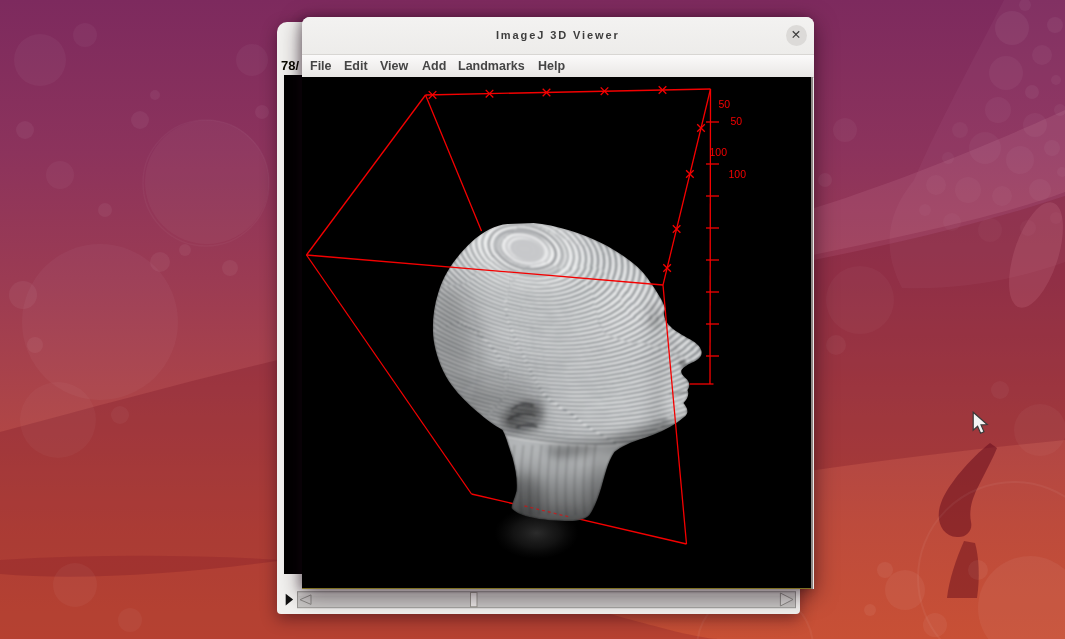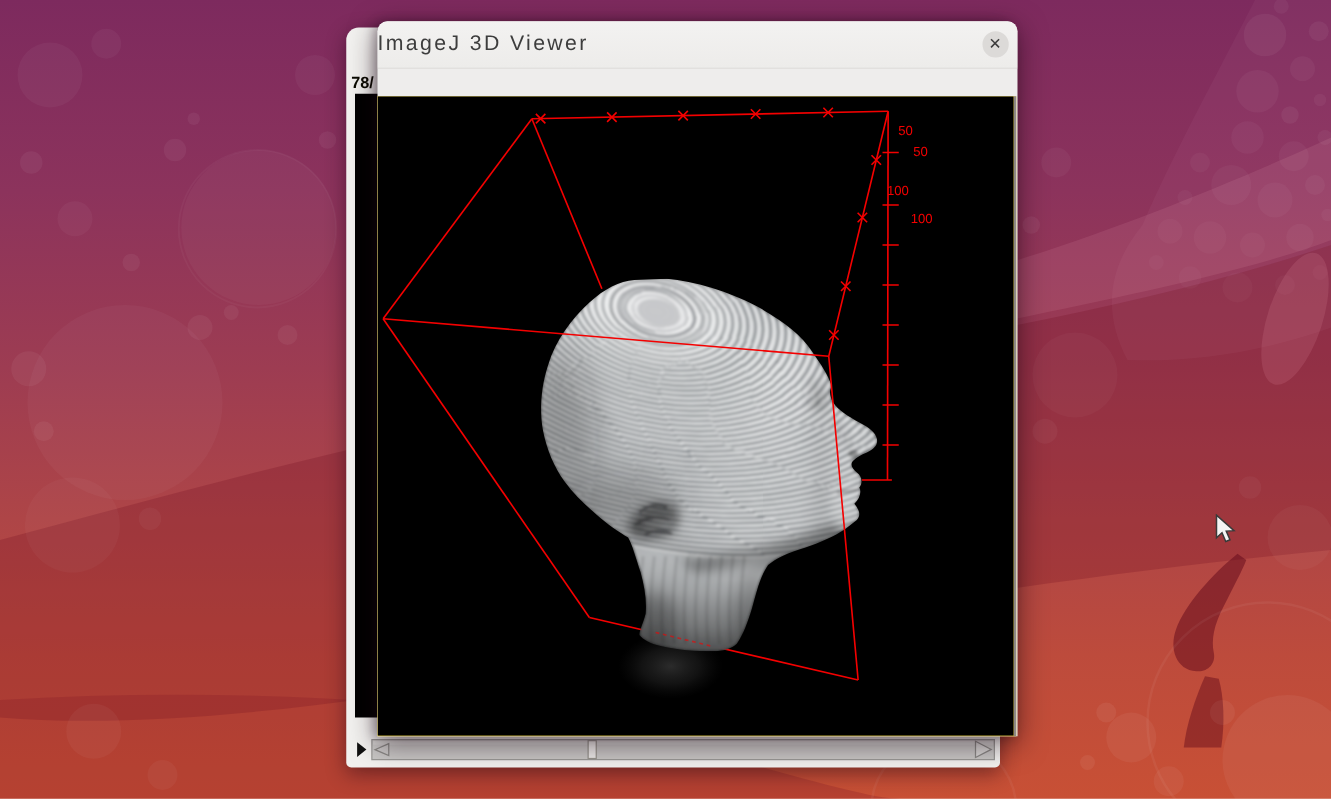--- a/index.html
+++ b/index.html
@@ -8,21 +8,21 @@
   .win{position:absolute;box-sizing:border-box;}
   #bgwin{left:277px;top:22px;width:523px;height:592px;background:#f2f1ef;
     border-radius:10px 10px 4px 4px;box-shadow:0 5px 16px rgba(30,5,20,.45);}
   #bgwin .label{position:absolute;left:4px;top:36px;font-size:13px;font-weight:bold;color:#0a0a00;}
   #bgcanvas{position:absolute;left:6.5px;top:53px;width:511px;height:499px;background:#000;}
   #fgwin{left:302px;top:17px;width:511.5px;height:571.5px;background:#eeedec;
     border-radius:8px 8px 0 0;box-shadow:0 6px 22px rgba(25,5,18,.55),-3px 0 8px rgba(25,5,18,.25);}
   #titlebar{position:absolute;left:0;top:0;width:100%;height:36.5px;
     background:linear-gradient(#f3f2f1,#edecea);border-radius:8px 8px 0 0;
     border-bottom:1px solid #d8d6d3;}
-  #title{text-align:left;line-height:36px;font-size:17px;font-weight:normal;color:#3d3d3d;letter-spacing:1.9px;}
+  #title{text-align:center;line-height:36px;font-size:11px;font-weight:bold;color:#3d3d3d;letter-spacing:1.9px;}
   #closebtn{position:absolute;right:7px;top:7.5px;width:21px;height:21px;border-radius:50%;
     background:#dcdad8;color:#3c3c3c;text-align:center;line-height:20px;font-size:12.5px;}
   #menubar{position:absolute;left:0;top:37.5px;width:100%;height:22.5px;
     background:linear-gradient(#fbfafa,#e9e7e5);border-bottom:1px solid #cfccc9;}
   #menubar span{position:absolute;top:0;line-height:22px;font-size:12.5px;font-weight:bold;color:#454545;}
   #cv{position:absolute;left:0;top:60px;width:509px;height:511.5px;background:#fde047;
     border-right:2.5px solid #8d8885;}
   #cursor{position:absolute;left:972px;top:411px;}
 </style></head>
 <body>
@@ -115,20 +115,28 @@
     <rect x="193.5" y="6.5" width="6.5" height="14.3" fill="#edebe9" stroke="#98968f" stroke-width="1"></rect>
     <path d="M503.4,7 L516,13.5 L503.4,20 Z" fill="#d8d7d5" stroke="#8a8986" stroke-width="1"></path>
   </svg>
 </div>
 
 <div id="fgwin" class="win">
   <div id="titlebar">
       <div id="title">ImageJ 3D Viewer</div>
       <div id="closebtn">✕</div>
     </div>
+  <div id="menubar">
+    <span style="left:8px">File</span>
+    <span style="left:42px">Edit</span>
+    <span style="left:78px">View</span>
+    <span style="left:120px">Add</span>
+    <span style="left:156px">Landmarks</span>
+    <span style="left:236px">Help</span>
+  </div>
   <div id="cv">
   <svg width="509" height="511.5" viewBox="302.5 77 509 511.5">
     <defs>
       <clipPath id="headclip">
             <path d="M508,224 C496,225 484,231 472,242 C458,255 445,272 439,292 C433,310 432,330 435,345 C438,360 444,374 452,385 C460,396 470,405 478,412 C486,419 496,426 503,430 C506,435 509,446 513,458 C516,469 518,480 517,491 C515,499 512,504 512,508 C515,512 521,515 530,517 C542,520 558,521 570,521 C579,521 586,519 590,515 C595,508 599,497 602,487 C605,477 608,462 615,452 C621,447 631,442 645,438 C657,434 668,429 677,423 L686,416 C690,411 687,407 684,403 C688,399 690,394 688,390 C691,386 690,381 686,378 C683,375 681,373 682,370 C684,367 689,364 694,362 C700,359 703,356 702,351 C701,346 696,342 688,338 C679,333 671,328 667,322 C664,317 664,312 666,309 C663,300 657,291 650,281 C642,268 626,256 606,245 C583,233 556,225 534,223 Z"></path>
           </clipPath>
       <filter id="b1" x="-5%" y="-5%" width="110%" height="110%">
             <feGaussianBlur stdDeviation="1.1"></feGaussianBlur>
           </filter>
       <filter id="wob" x="-10%" y="-10%" width="120%" height="120%">

